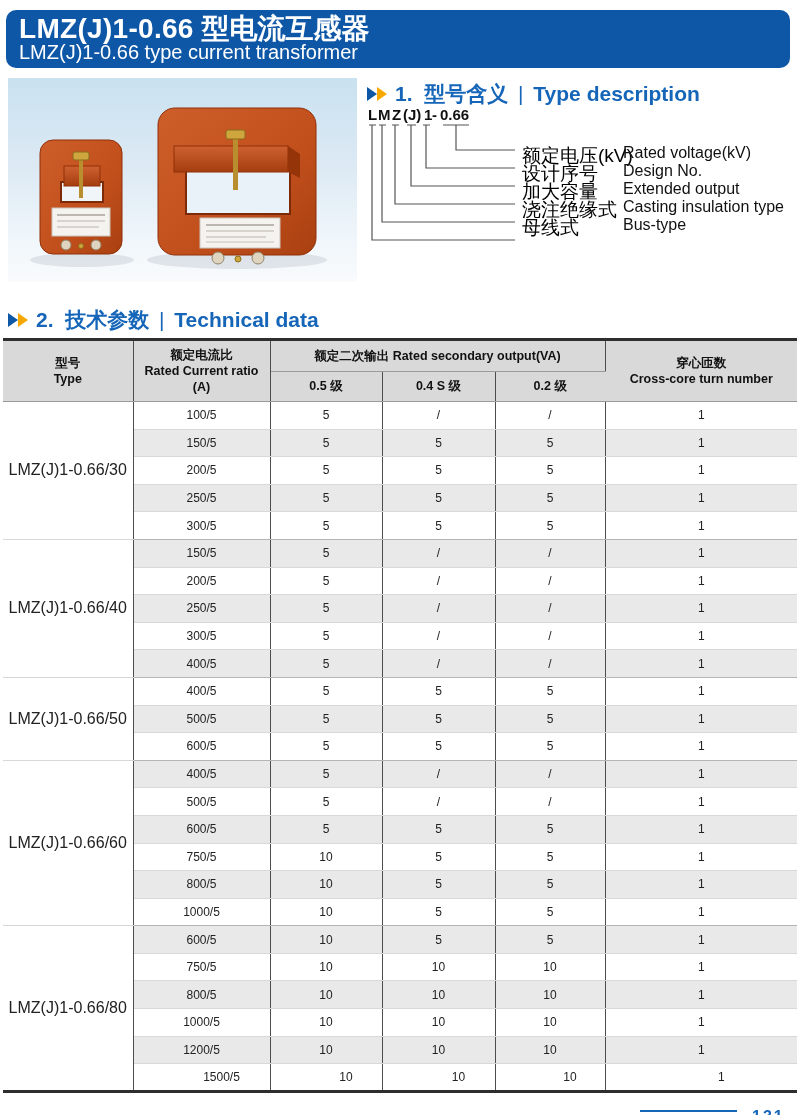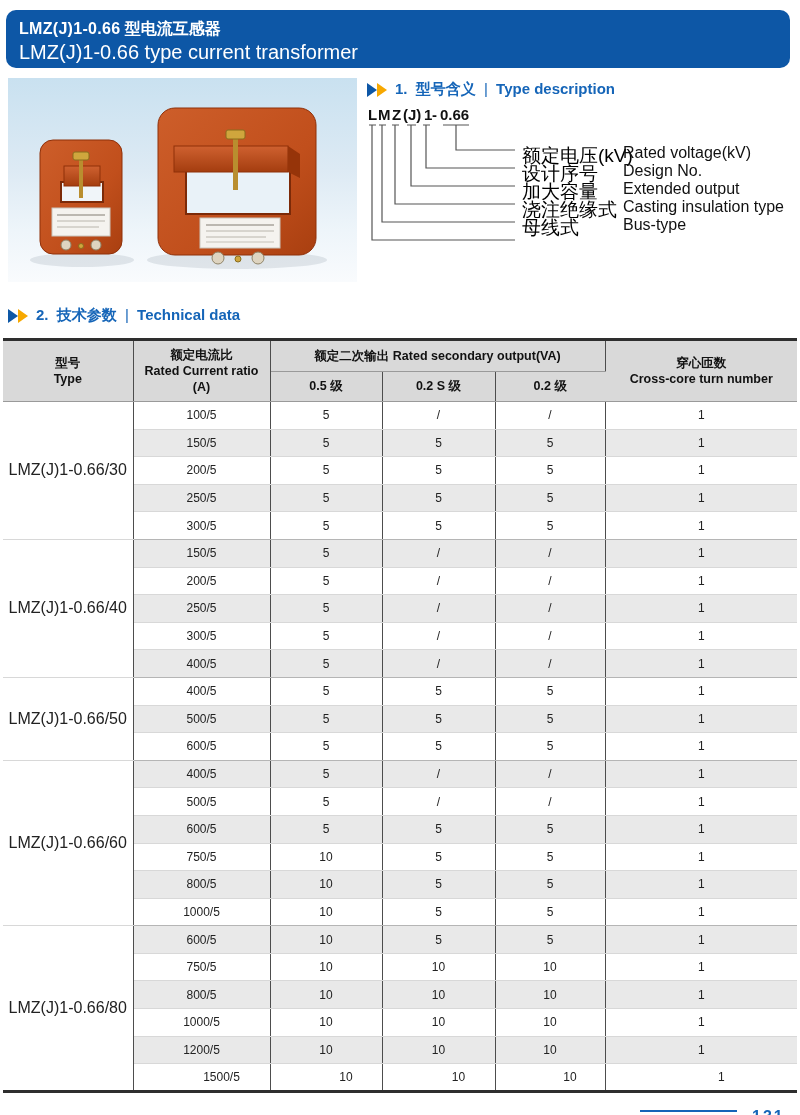--- a/index.html
+++ b/index.html
@@ -17,29 +17,29 @@
     position:relative;width:800px;height:1115px;background:#ffffff;
     font-family:"Liberation Sans","DejaVu Sans",sans-serif;color:#1a1a1a;
     overflow:hidden;
   }
   
   .banner{
     position:absolute;left:6px;top:10px;width:784px;height:58px;
     background:var(--banner-blue);border-radius:10px;
     padding:7px 0 0 13px;color:#ffffff;
   }
-  .banner .line1{font-size:16px;line-height:23px;font-weight:bold;}
+  .banner .line1{font-size:28px;line-height:23px;font-weight:bold;}
   .banner .line1 .model{font-weight:bold;letter-spacing:.3px;}
   .banner .line2{font-size:20px;line-height:22px;font-weight:normal;margin-top:1px;}
   
   .sec-heading{position:absolute;display:flex;align-items:center;gap:3px;}
   .tri{width:0;height:0;border-top:7px solid transparent;border-bottom:7px solid transparent;display:inline-block;}
   .tri.blue{border-left:10px solid var(--banner-blue);}
   .tri.yellow{border-left:10px solid var(--arrow-yellow);margin-left:-3px;}
-  .sec-heading .txt{color:var(--heading-blue);font-size:15px;font-weight:bold;margin-left:5px;white-space:nowrap;}
+  .sec-heading .txt{color:var(--heading-blue);font-size:21px;font-weight:bold;margin-left:5px;white-space:nowrap;}
   .sec-heading .sep{font-weight:normal;padding:0 4px;color:var(--heading-blue);}
   
   .photo{
     position:absolute;left:8px;top:78px;width:349px;height:204px;
     background:linear-gradient(180deg,#c9e1f0 0%,#ddeaf4 45%,#eef5fa 75%,#f9fbfd 100%);
   }
   
   .diagram{position:absolute;left:365px;top:100px;width:430px;height:180px;}
   .diagram .code{position:absolute;top:6px;left:0;height:18px;}
   .diagram .code span{position:absolute;top:0;font-size:15px;font-weight:bold;color:#111;white-space:nowrap;}
@@ -233,21 +233,21 @@
         <span>(A)</span>
       </th>
       <th colspan="3">额定二次输出 Rated secondary output(VA)</th>
       <th rowspan="2">
         <span>穿心匝数</span><br>
         <span>Cross-core turn number</span>
       </th>
     </tr>
     <tr>
       <th>0.5 级</th>
-      <th>0.2 S 级</th>
+      <th>0.4 S 级</th>
       <th>0.2 级</th>
     </tr>
   </thead>
   <tbody>
       <tr>
         <td rowspan="5" class="type-cell">LMZ(J)1-0.66/30</td>
         <td>100/5</td>
         <td>5</td>
         <td>/</td>
         <td>/</td>

